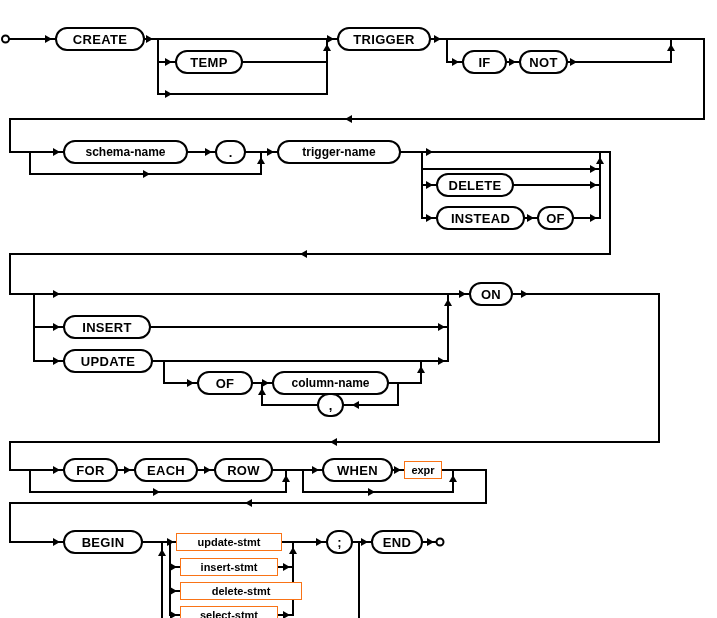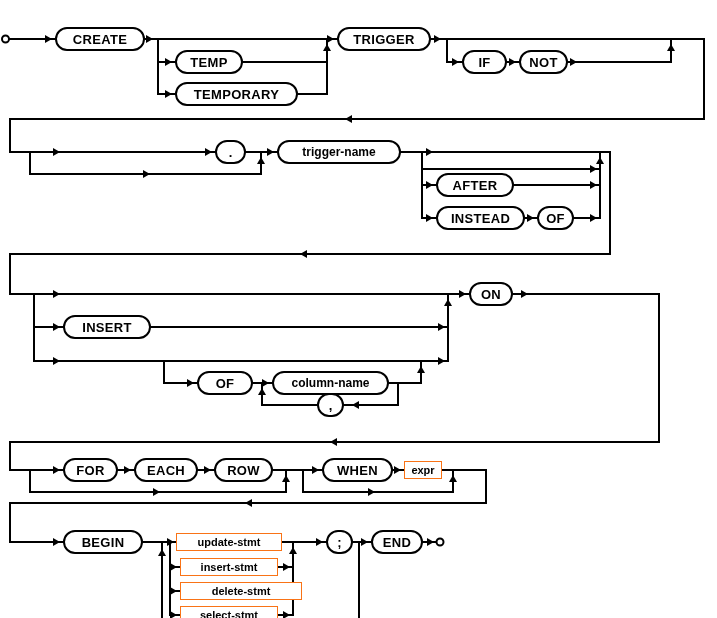--- a/index.html
+++ b/index.html
@@ -95,32 +95,33 @@
       <polygon points="289,532 293,525 297,532" fill="#000"></polygon>
       <polygon points="316,516 323,520 316,524" fill="#000"></polygon>
       <polygon points="361,516 368,520 361,524" fill="#000"></polygon>
       <polygon points="427,516 434,520 427,524" fill="#000"></polygon>
       <polygon points="262,606 255,610 262,614" fill="#000"></polygon>
       <polygon points="158,534 162,527 166,534" fill="#000"></polygon>
     </svg>
 
   <div class="node oval" style="left:55px;top:5px;width:90px">CREATE</div>
   <div class="node oval" style="left:175px;top:28px;width:68px">TEMP</div>
-  <div class="node oval" style="left:175px;top:60px;width:123px">TEMPORARY</div>
   <div class="node oval" style="left:337px;top:5px;width:94px">TRIGGER</div>
   <div class="node oval" style="left:462px;top:28px;width:45px">IF</div>
   <div class="node oval" style="left:519px;top:28px;width:49px">NOT</div>
 
+  <div class="node nameoval" style="left:63px;top:118px;width:125px">schema-name</div>
   <div class="node punct" style="left:215px;top:118px;width:31px">.</div>
   <div class="node nameoval" style="left:277px;top:118px;width:124px">trigger-name</div>
-  <div class="node oval" style="left:436px;top:151px;width:78px">AFTER</div>
+  <div class="node oval" style="left:436px;top:151px;width:78px">DELETE</div>
   <div class="node oval" style="left:436px;top:184px;width:89px">INSTEAD</div>
   <div class="node oval" style="left:537px;top:184px;width:37px">OF</div>
 
   <div class="node oval" style="left:63px;top:293px;width:88px">INSERT</div>
+  <div class="node oval" style="left:63px;top:327px;width:90px">UPDATE</div>
   <div class="node oval" style="left:197px;top:349px;width:56px">OF</div>
   <div class="node nameoval" style="left:272px;top:349px;width:117px">column-name</div>
   <div class="node punct" style="left:317px;top:371px;width:27px">,</div>
   <div class="node oval" style="left:469px;top:260px;width:44px">ON</div>
 
   <div class="node oval" style="left:63px;top:436px;width:55px">FOR</div>
   <div class="node oval" style="left:134px;top:436px;width:64px">EACH</div>
   <div class="node oval" style="left:214px;top:436px;width:59px">ROW</div>
   <div class="node oval" style="left:322px;top:436px;width:71px">WHEN</div>
   <div class="node box" style="left:404px;top:439px;width:38px">expr</div>

